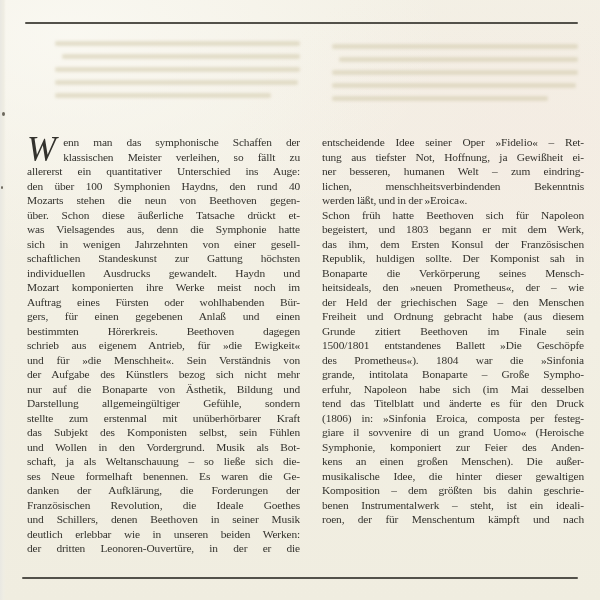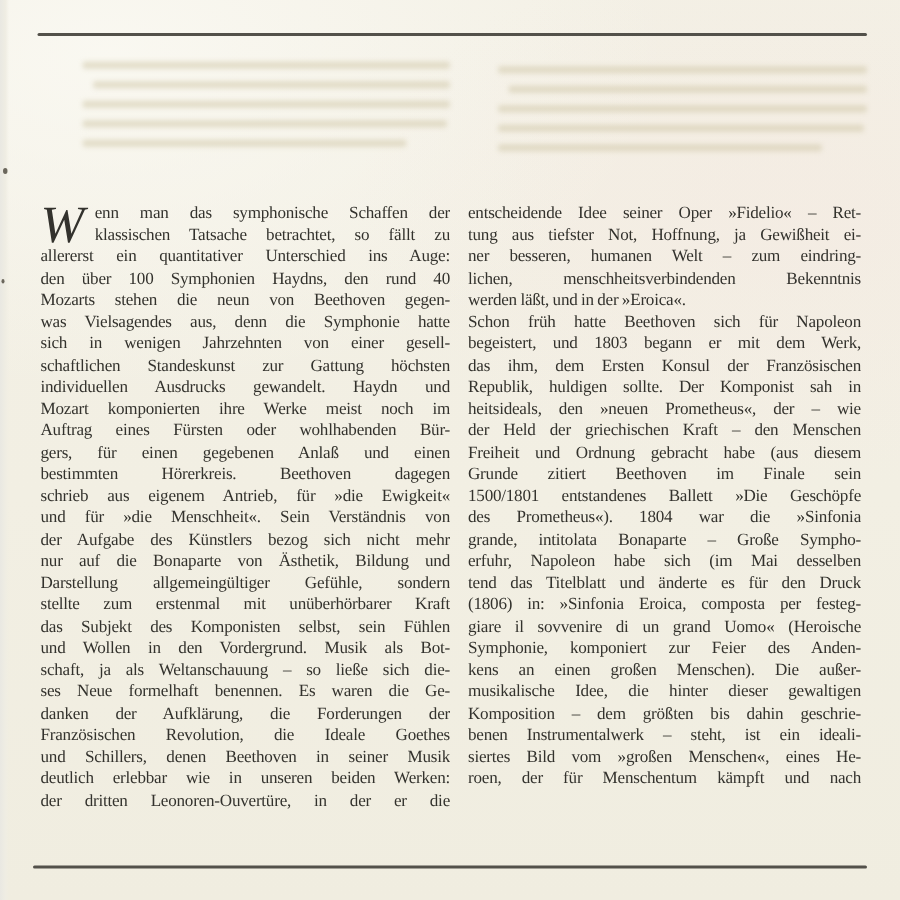--- a/index.html
+++ b/index.html
@@ -31,21 +31,21 @@
   .ghost-line.w2{width:97%;margin-left:3%;}
   .ghost-line.w3{width:100%;}
   .ghost-line.w4{width:99%;}
   .ghost-line.w5{width:88%;}
   .column{
     position:absolute;top:135px;
     font-size:11.4px;line-height:14.5px;color:#33322d;
     letter-spacing:-0.15px;word-spacing:-0.4px;
   }
   .column.left{left:27px;width:273px;}
-  .column.right{left:312px;width:262px;}
+  .column.right{left:322px;width:262px;}
   .line{
     height:14.5px;line-height:14.5px;overflow:hidden;
     text-align:justify;text-align-last:justify;
   }
   .line.short{text-align-last:left;}
   .dropcap{
     float:left;
     font-style:italic;font-size:35px;line-height:26px;
     height:27px;padding-top:2px;margin:0 7px 0 0;
     color:#33322d;letter-spacing:0;
@@ -74,24 +74,25 @@
     <div class="ghost-line w2"></div>
     <div class="ghost-line w3"></div>
     <div class="ghost-line w4"></div>
     <div class="ghost-line w5"></div>
   </div>
 
   <div class="column left">
     <span class="dropcap">W</span>
     <div>
         <div class="line">enn man das symphonische Schaffen der</div>
-        <div class="line">klassischen Tatsache betrachtet, so fällt zu</div>
+        <div class="line">klassischen Meister verleihen, so fällt zu</div>
         <div class="line">allererst ein quantitativer Unterschied ins Auge:</div>
         <div class="line">den über 100 Symphonien Haydns, den rund 40</div>
         <div class="line">Mozarts stehen die neun von Beethoven gegen-</div>
+        <div class="line">über. Schon diese äußerliche Tatsache drückt et-</div>
         <div class="line">was Vielsagendes aus, denn die Symphonie hatte</div>
         <div class="line">sich in wenigen Jahrzehnten von einer gesell-</div>
         <div class="line">schaftlichen Standeskunst zur Gattung höchsten</div>
         <div class="line">individuellen Ausdrucks gewandelt. Haydn und</div>
         <div class="line">Mozart komponierten ihre Werke meist noch im</div>
         <div class="line">Auftrag eines Fürsten oder wohlhabenden Bür-</div>
         <div class="line">gers, für einen gegebenen Anlaß und einen</div>
         <div class="line">bestimmten Hörerkreis. Beethoven dagegen</div>
         <div class="line">schrieb aus eigenem Antrieb, für »die Ewigkeit«</div>
         <div class="line">und für »die Menschheit«. Sein Verständnis von</div>
@@ -115,36 +116,36 @@
     <div>
         <div class="line">entscheidende Idee seiner Oper »Fidelio« – Ret-</div>
         <div class="line">tung aus tiefster Not, Hoffnung, ja Gewißheit ei-</div>
         <div class="line">ner besseren, humanen Welt – zum eindring-</div>
         <div class="line">lichen, menschheitsverbindenden Bekenntnis</div>
         <div class="line short">werden läßt, und in der »Eroica«.</div>
         <div class="line">Schon früh hatte Beethoven sich für Napoleon</div>
         <div class="line">begeistert, und 1803 begann er mit dem Werk,</div>
         <div class="line">das ihm, dem Ersten Konsul der Französischen</div>
         <div class="line">Republik, huldigen sollte. Der Komponist sah in</div>
+        <div class="line">Bonaparte die Verkörperung seines Mensch-</div>
         <div class="line">heitsideals, den »neuen Prometheus«, der – wie</div>
-        <div class="line">der Held der griechischen Kraft – den Menschen</div>
+        <div class="line">der Held der griechischen Sage – den Menschen</div>
         <div class="line">Freiheit und Ordnung gebracht habe (aus diesem</div>
         <div class="line">Grunde zitiert Beethoven im Finale sein</div>
         <div class="line">1500/1801 entstandenes Ballett »Die Geschöpfe</div>
         <div class="line">des Prometheus«). 1804 war die »Sinfonia</div>
         <div class="line">grande, intitolata Bonaparte – Große Sympho-</div>
         <div class="line">erfuhr, Napoleon habe sich (im Mai desselben</div>
         <div class="line">tend das Titelblatt und änderte es für den Druck</div>
         <div class="line">(1806) in: »Sinfonia Eroica, composta per festeg-</div>
         <div class="line">giare il sovvenire di un grand Uomo« (Heroische</div>
         <div class="line">Symphonie, komponiert zur Feier des Anden-</div>
         <div class="line">kens an einen großen Menschen). Die außer-</div>
         <div class="line">musikalische Idee, die hinter dieser gewaltigen</div>
         <div class="line">Komposition – dem größten bis dahin geschrie-</div>
         <div class="line">benen Instrumentalwerk – steht, ist ein ideali-</div>
-        <div class="line">siertes Bild vom »großen Menschen«, eines He-</div>
         <div class="line">roen, der für Menschentum kämpft und nach</div>
       </div>
   </div>
 
   <div class="rule bottom"></div>
 
 </div>
 
 </body></html>

